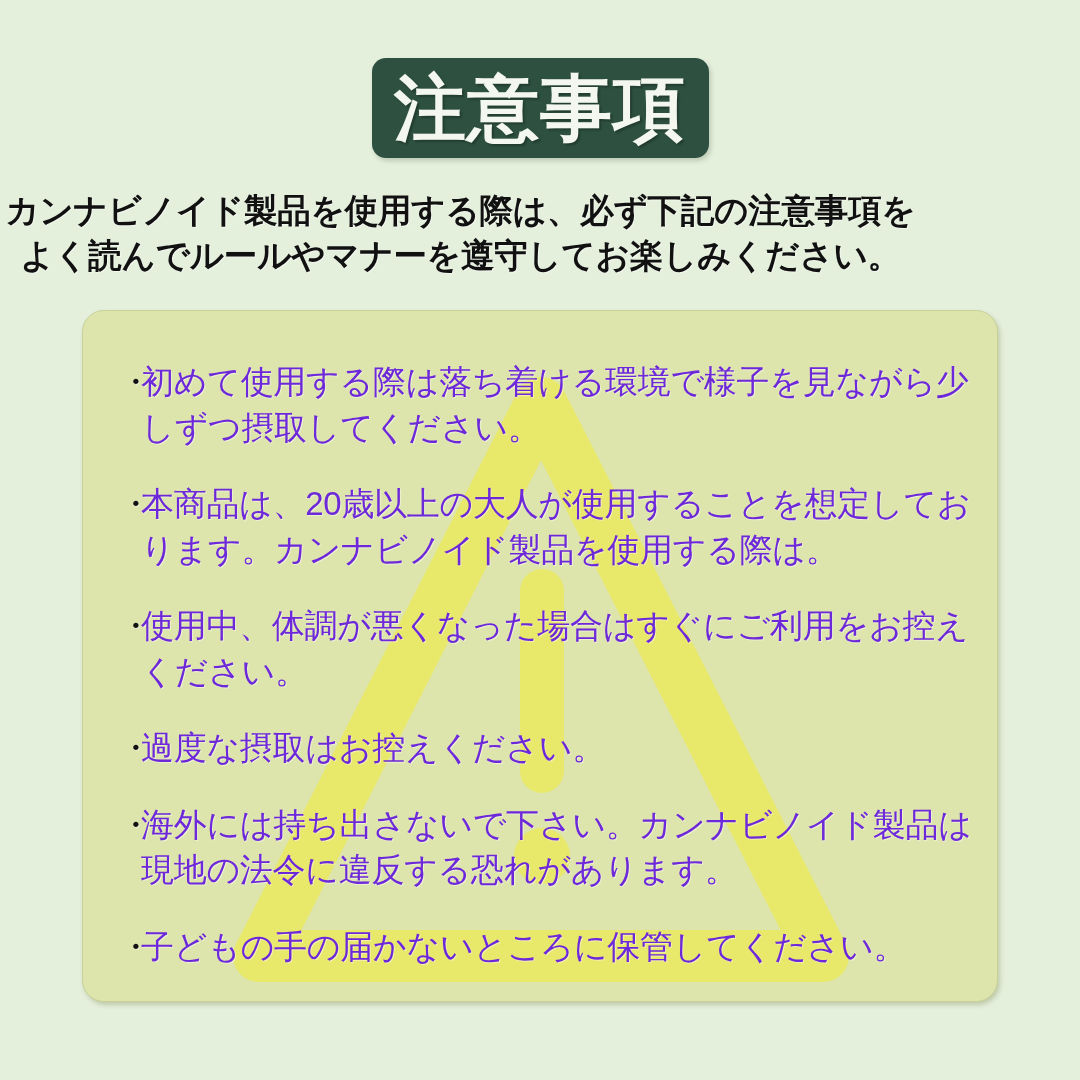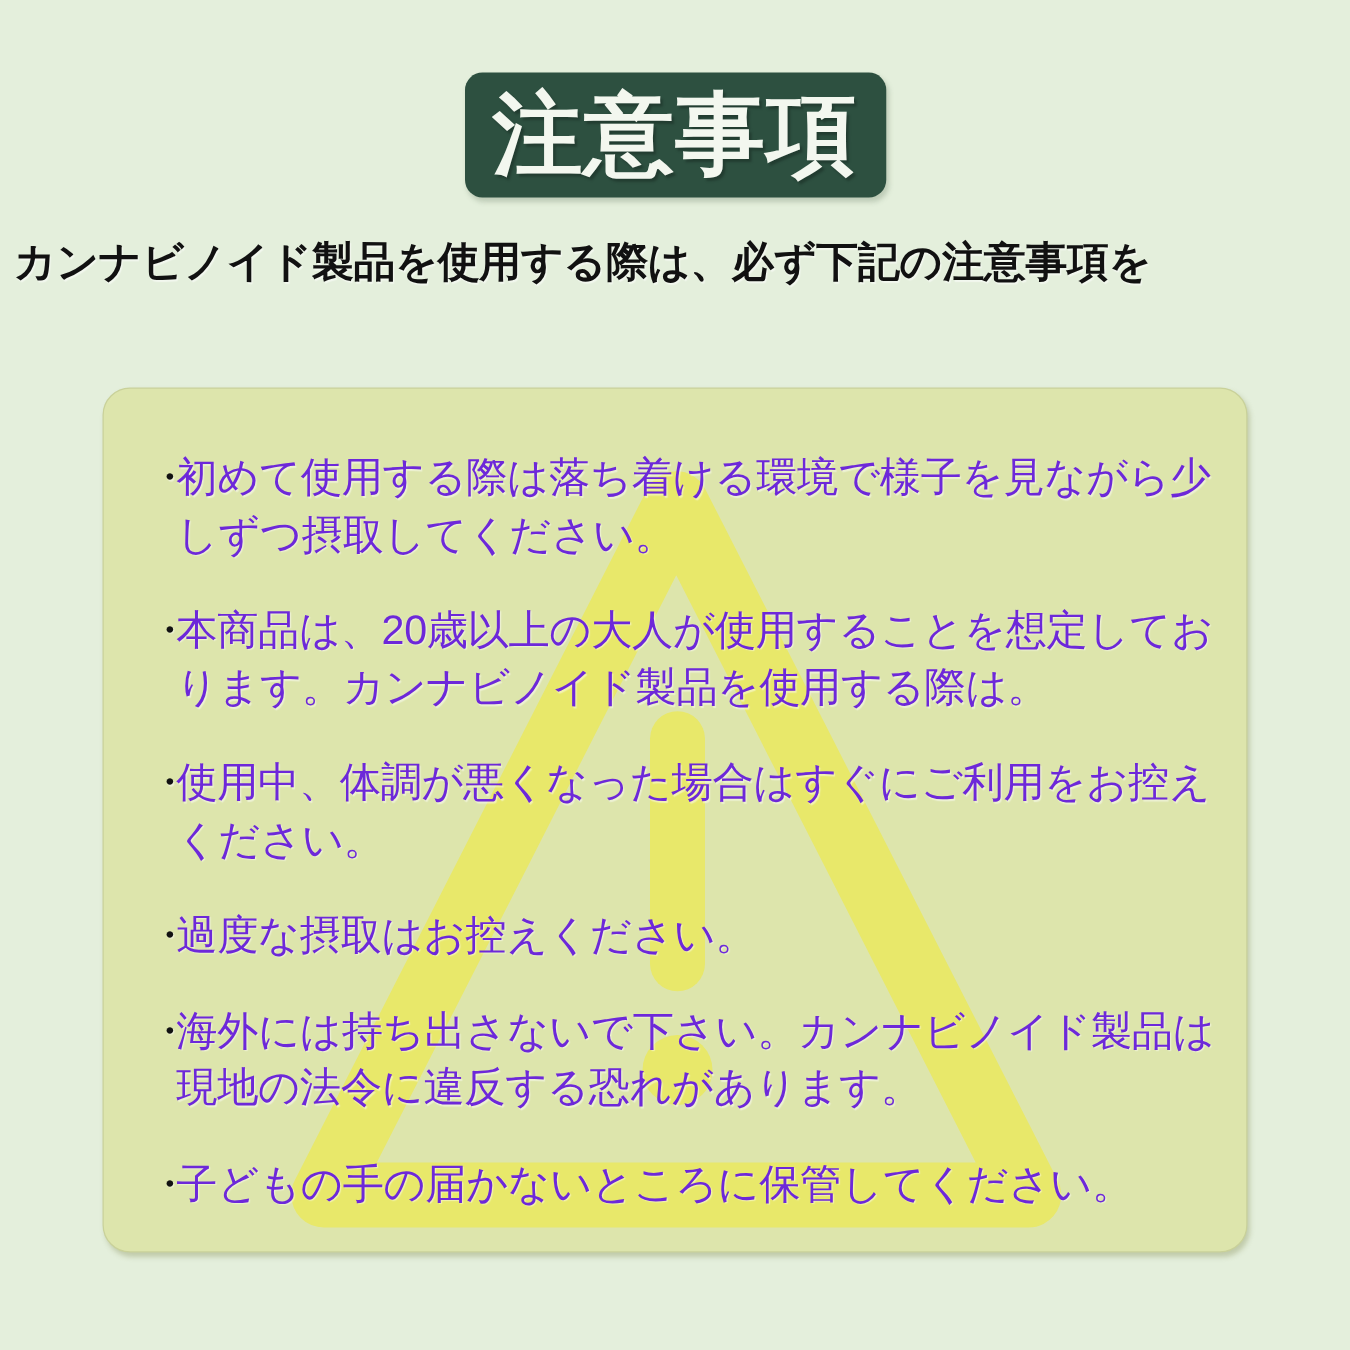--- a/index.html
+++ b/index.html
@@ -52,21 +52,21 @@
     text-shadow: 2px 2px 2px rgba(0,0,0,0.25);
     white-space: nowrap;
   }
 
   
   .subtitle {
     position: absolute;
     top: 188px;
     left: 0;
     width: 921px;
-    text-align: right;
+    text-align: center;
     color: #111111;
     font-size: 33.5px;
     font-weight: bold;
     line-height: 1.35;
     letter-spacing: -0.2px;
     text-shadow: 1px 1px 1px rgba(255,255,255,0.55);
   }
   .subtitle span { display: block; }
 
   
@@ -136,20 +136,21 @@
 <div class="page">
 
   <div class="title-wrap">
     <div class="title-badge">
       <div class="title-text">注意事項</div>
     </div>
   </div>
 
   <div class="subtitle">
     <span>カンナビノイド製品を使用する際は、必ず下記の注意事項を</span>
+    <span>よく読んでルールやマナーを遵守してお楽しみください。</span>
   </div>
 
   <div class="card">
 
     <svg class="watermark" viewBox="0 0 916 692" xmlns="http://www.w3.org/2000/svg" aria-hidden="true">
       <path d="M458 92 L740 645 L176 645 Z" fill="none" stroke="#e8e86a" stroke-width="52" stroke-linejoin="round" stroke-linecap="round"></path>
       <rect x="437" y="258" width="44" height="224" rx="22" fill="#e8e86a"></rect>
       <circle cx="459" cy="545" r="28" fill="#e8e86a"></circle>
     </svg>
 

